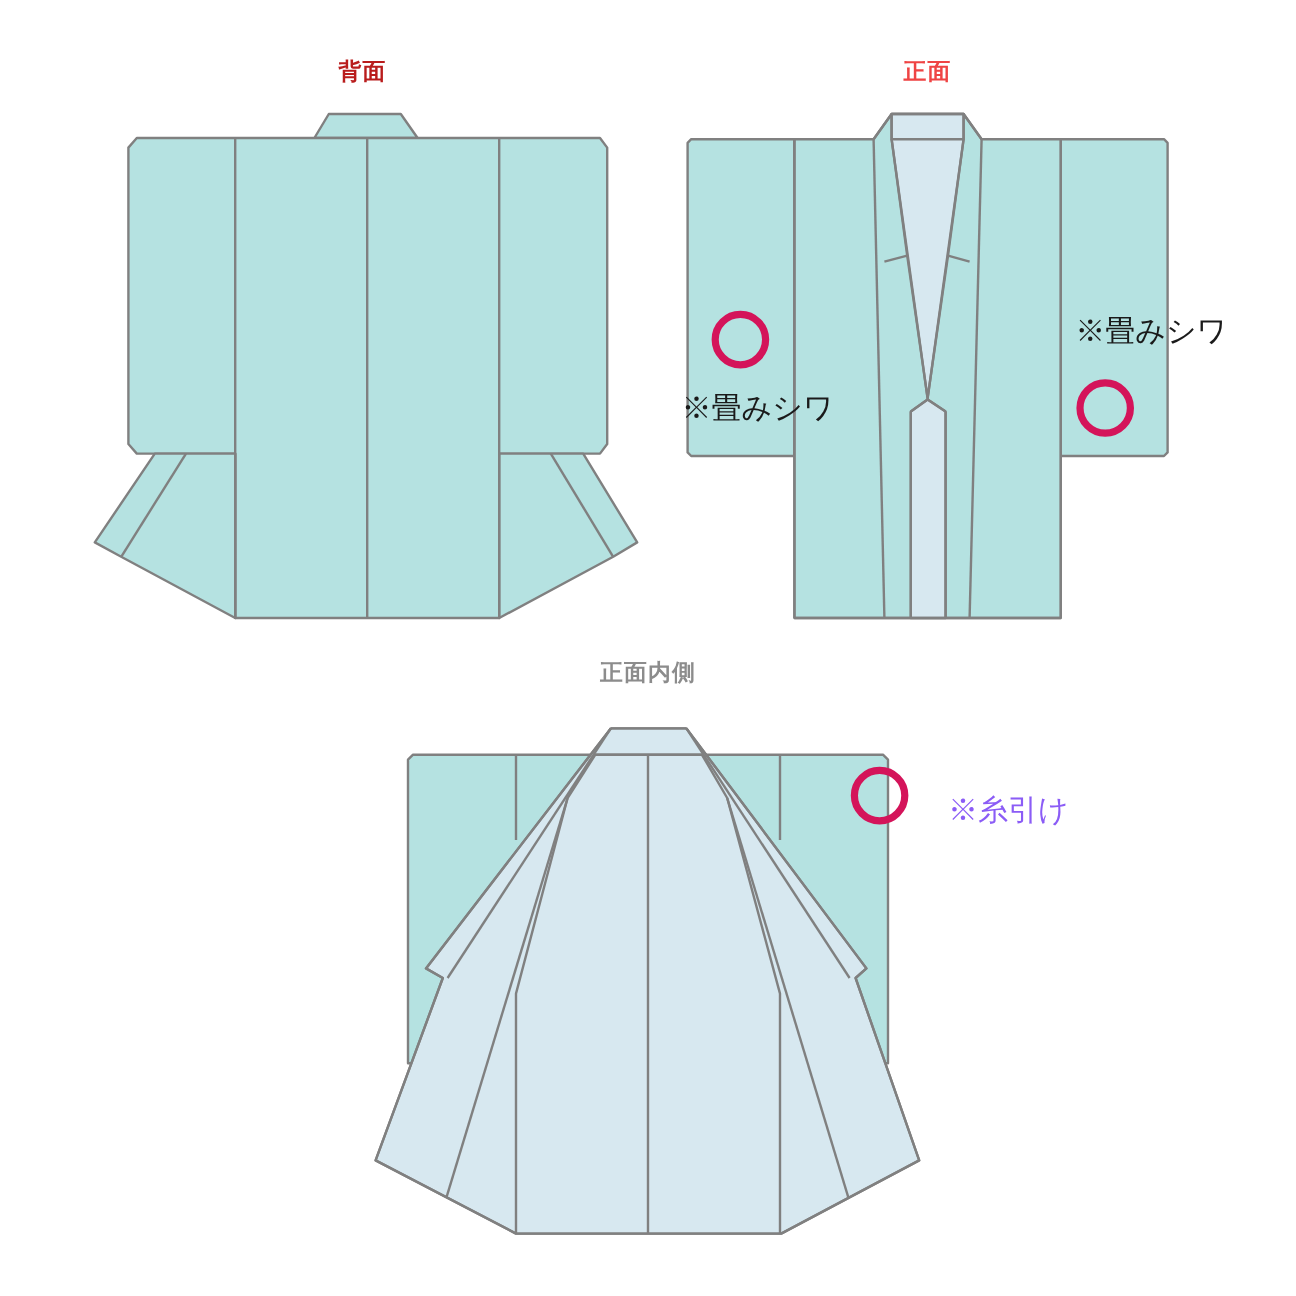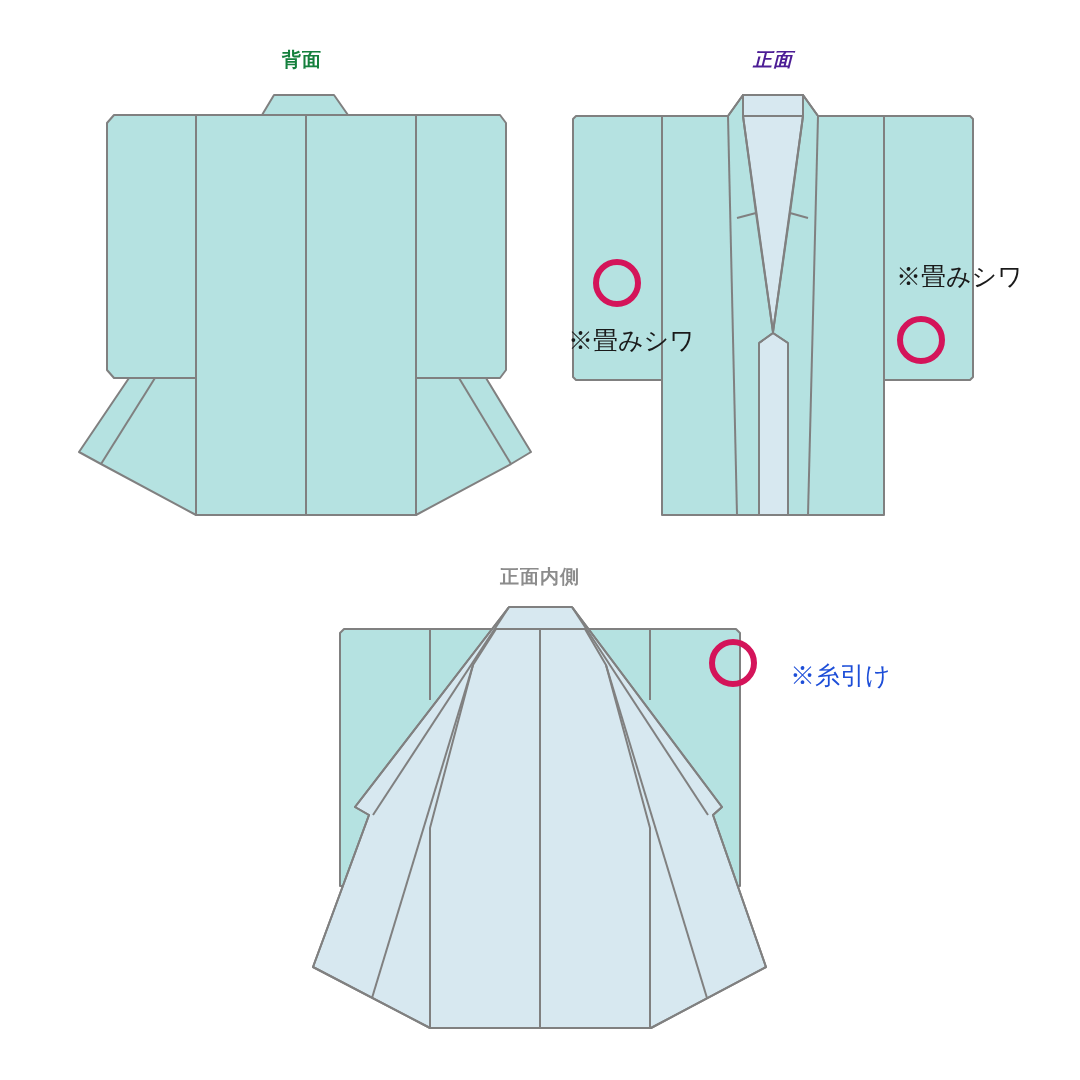--- a/index.html
+++ b/index.html
@@ -63,21 +63,21 @@
         <polyline points="606,665 707,998" fill="none" stroke="#808080" stroke-width="2" stroke-linejoin="round"></polyline>
         <polyline points="540,629 540,1028" fill="none" stroke="#808080" stroke-width="2" stroke-linejoin="round"></polyline>
       </g>
     <g id="markers">
         <circle cx="617" cy="283" r="21" fill="none" stroke="#d4145a" stroke-width="6"></circle>
         <circle cx="921" cy="340" r="21" fill="none" stroke="#d4145a" stroke-width="6"></circle>
         <circle cx="733" cy="663" r="21" fill="none" stroke="#d4145a" stroke-width="6"></circle>
       </g>
   </svg>
 
-  <div class="view-title" style="left: 302px; top: 47px; color: #15803d;">背面</div>
-  <div class="view-title" style="left: 773px; top: 47px; color: #4c1d95; font-style: italic;">正面</div>
-  <div class="view-title" style="left: 540px; top: 564px; color: rgb(140, 140, 140);">正面内側</div>
+  <div class="view-title" style="left: 302px; top: 47px; color: #b91c1c;">背面</div>
+  <div class="view-title" style="left: 773px; top: 47px; color: #ef4444;">正面</div>
+  <div class="view-title" style="left: 540px; top: 548px; color: rgb(140, 140, 140);">正面内側</div>
 
   <div class="note" style="left: 568px; top: 328px; color: rgb(26, 26, 26);">※畳みシワ</div>
   <div class="note" style="left: 896px; top: 264px; color: rgb(26, 26, 26);">※畳みシワ</div>
-  <div class="note" style="left: 790px; top: 663px; color: #1d4ed8;">※糸引け</div>
+  <div class="note" style="left: 790px; top: 663px; color: #8b5cf6;">※糸引け</div>
 
 </div>
 
 </body></html>

